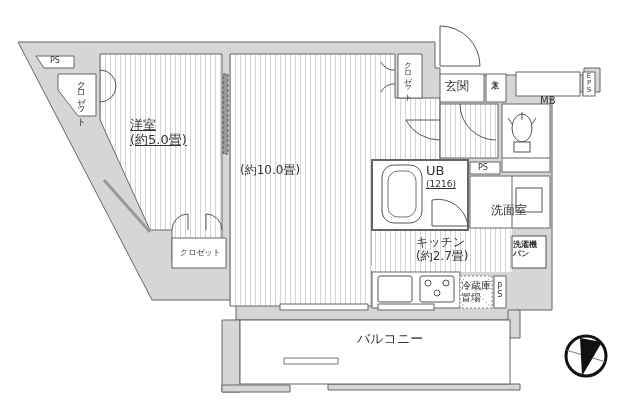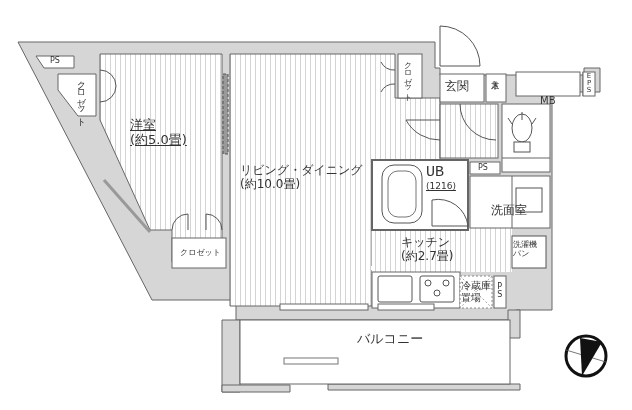--- a/index.html
+++ b/index.html
@@ -102,40 +102,39 @@
     <line x1="-20" y1="-6" x2="20" y2="6" stroke="#555" stroke-width="0.8"></line>
     <polygon points="-4,20 -6,-18 16,-14" fill="#111"></polygon>
   </g>
 </svg>
 
 <div class="lbl" style="left:130px; top:118px; font-size:13px;text-decoration:underline;">
   <div>洋室</div>
   <div>(約5.0畳)</div>
 </div>
 <div class="lbl" style="left:240px; top:164px; font-size:12px;">
-  <div>リビング・ダイニング</div>
   <div>(約10.0畳)</div>
 </div>
 <div class="lbl" style="left:426px; top:164px;">
-  <div style="font-size:15px;font-family:Liberation Mono, monospace;">UB</div>
+  <div style="font-size:13px;">UB</div>
   <div style="font-size:9px;text-decoration:underline;">(1216)</div>
 </div>
 <div class="lbl" style="left:472px; top:204px; font-size:12px;margin-left:19px;">洗面室</div>
-<div class="lbl" style="left:401px; top:236px; font-size:12px;">
+<div class="lbl" style="left:416px; top:236px; font-size:12px;">
   <div>キッチン</div>
   <div>(約2.7畳)</div>
 </div>
 <div class="lbl" style="left:445px; top:80px; font-size:12px;">玄関</div>
 <div class="lbl" style="left:357px; top:332px; font-size:13px;">バルコニー</div>
 
 <div class="lbl vert" style="left:76px; top:74px; font-size:9px;">クロゼット</div>
 <div class="lbl" style="left:180px; top:248px; font-size:8px;">クロゼット</div>
 <div class="lbl vert" style="left:403px; top:56px; font-size:8px;">クロゼット</div>
 <div class="lbl vert" style="left:490px; top:76px; font-size:8px;">下足入</div>
 <div class="lbl" style="left:540px; top:79px; font-size:10px;margin-top:16px;">MB</div>
 <div class="lbl vert" style="left:585px; top:72px; font-size:7px;">EPS</div>
 <div class="lbl" style="left:50px; top:56px; font-size:8px;">PS</div>
 <div class="lbl" style="left:478px; top:163px; font-size:8px;">PS</div>
 <div class="lbl vert" style="left:495px; top:282px; font-size:8px;">PS</div>
-<div class="lbl" style="left:513px; top:240px; font-size:8px; white-space:pre;">洗濯機
+<div class="lbl" style="left:513px; top:240px; font-size:8px; white-space:pre;font-weight:bold;">洗濯機
 パン</div>
 <div class="lbl" style="left:461px; top:280px; font-size:10px; white-space:pre;">冷蔵庫
 置場</div>
 
 </body></html>

